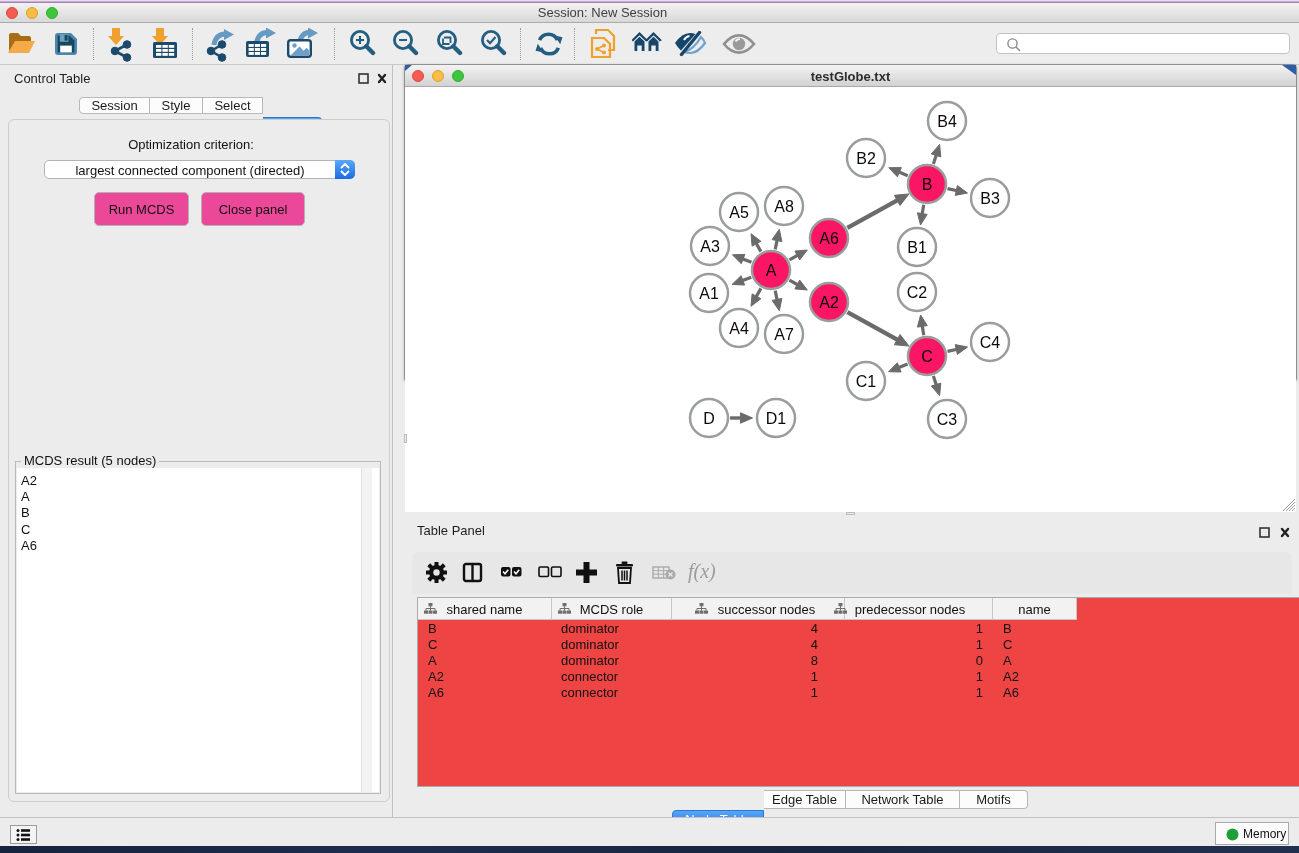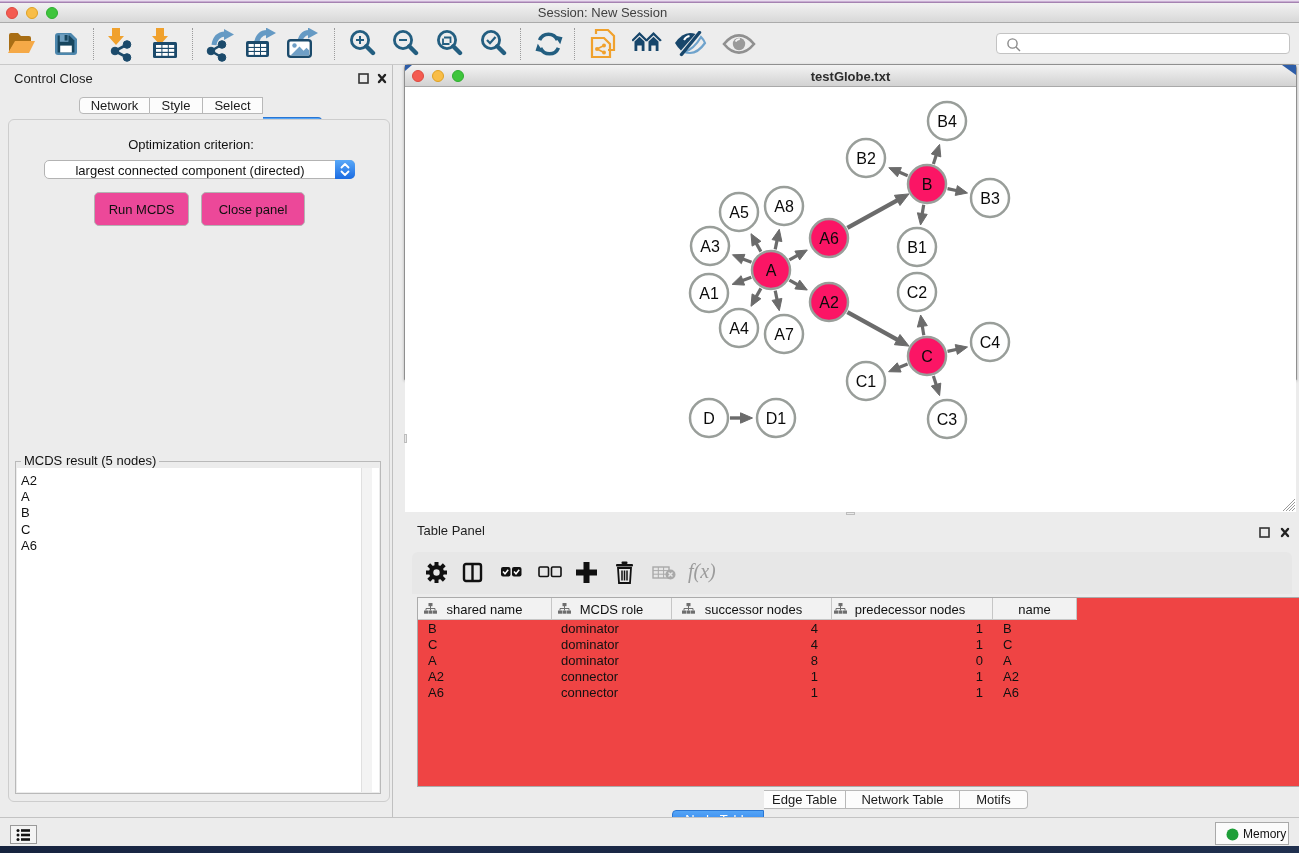--- a/index.html
+++ b/index.html
@@ -230,27 +230,27 @@
   </div>
   <div id="searchbox" class="abs">
     <svg width="16" height="16" style="position:absolute;left:9px;top:3px" viewBox="0 0 16 16">
       <circle cx="6.5" cy="6.5" r="4.6" fill="none" stroke="#8a8a8a" stroke-width="1.4"></circle>
       <line x1="10" y1="10" x2="14" y2="14" stroke="#8a8a8a" stroke-width="1.4"></line>
     </svg>
   </div>
 </div>
 
 <div id="cpanel" class="abs">
-  <div class="abs ptitle">Control Close</div>
+  <div class="abs ptitle">Control Table</div>
   <svg class="abs" style="left:358px;top:8px" width="32" height="12" viewBox="0 0 32 12">
     <rect x="1" y="1" width="9" height="9" fill="none" stroke="#333" stroke-width="1.6"></rect>
     <path d="M21 1 L27 8 M27 1 L21 8" stroke="#222" stroke-width="2.4" stroke-linecap="round" transform="translate(0,1)"></path>
   </svg>
   <div class="tabs" style="left:79px;top:32px">
-    <div class="tab first" style="width:71px">Network</div>
+    <div class="tab first" style="width:71px">Session</div>
     <div class="tab" style="width:53px">Style</div>
     <div class="tab" style="width:60px">Select</div>
     <div class="tab last sel" style="width:59px">MCDS</div>
   </div>
   <div id="cpcontent" class="abs"></div>
   <div id="dropdown" class="abs">
     <div class="dtext">largest connected component (directed)</div>
     <div class="spin">
       <svg width="20" height="19" viewBox="0 0 20 19">
         <path d="M6.5 7.5 L10 4 L13.5 7.5" fill="none" stroke="#fff" stroke-width="1.8" stroke-linecap="round" stroke-linejoin="round"></path>
@@ -482,21 +482,21 @@
             </g>
             <g stroke="#6e6e6e" stroke-width="1">
               <line x1="6.5" y1="3" x2="6.5" y2="7.5"></line>
               <line x1="2" y1="5.5" x2="11" y2="5.5"></line>
               <line x1="2" y1="5.5" x2="2" y2="7.5"></line>
               <line x1="11" y1="5.5" x2="11" y2="7.5"></line>
             </g>
           </svg>
           <span>MCDS role</span>
         </div>
-    <div class="hcell" style="left:258px;width:156px">
+    <div class="hcell" style="left:271px;width:156px">
           <svg width="13" height="12" viewBox="0 0 13 12" style="position:absolute;left:6px;top:5px">
             <g fill="#6e6e6e">
               <rect x="4.5" y="0" width="4" height="3.2"></rect>
               <rect x="0" y="7.5" width="4" height="3.2"></rect>
               <rect x="4.5" y="7.5" width="4" height="3.2"></rect>
               <rect x="9" y="7.5" width="4" height="3.2"></rect>
             </g>
             <g stroke="#6e6e6e" stroke-width="1">
               <line x1="6.5" y1="3" x2="6.5" y2="7.5"></line>
               <line x1="2" y1="5.5" x2="11" y2="5.5"></line>

